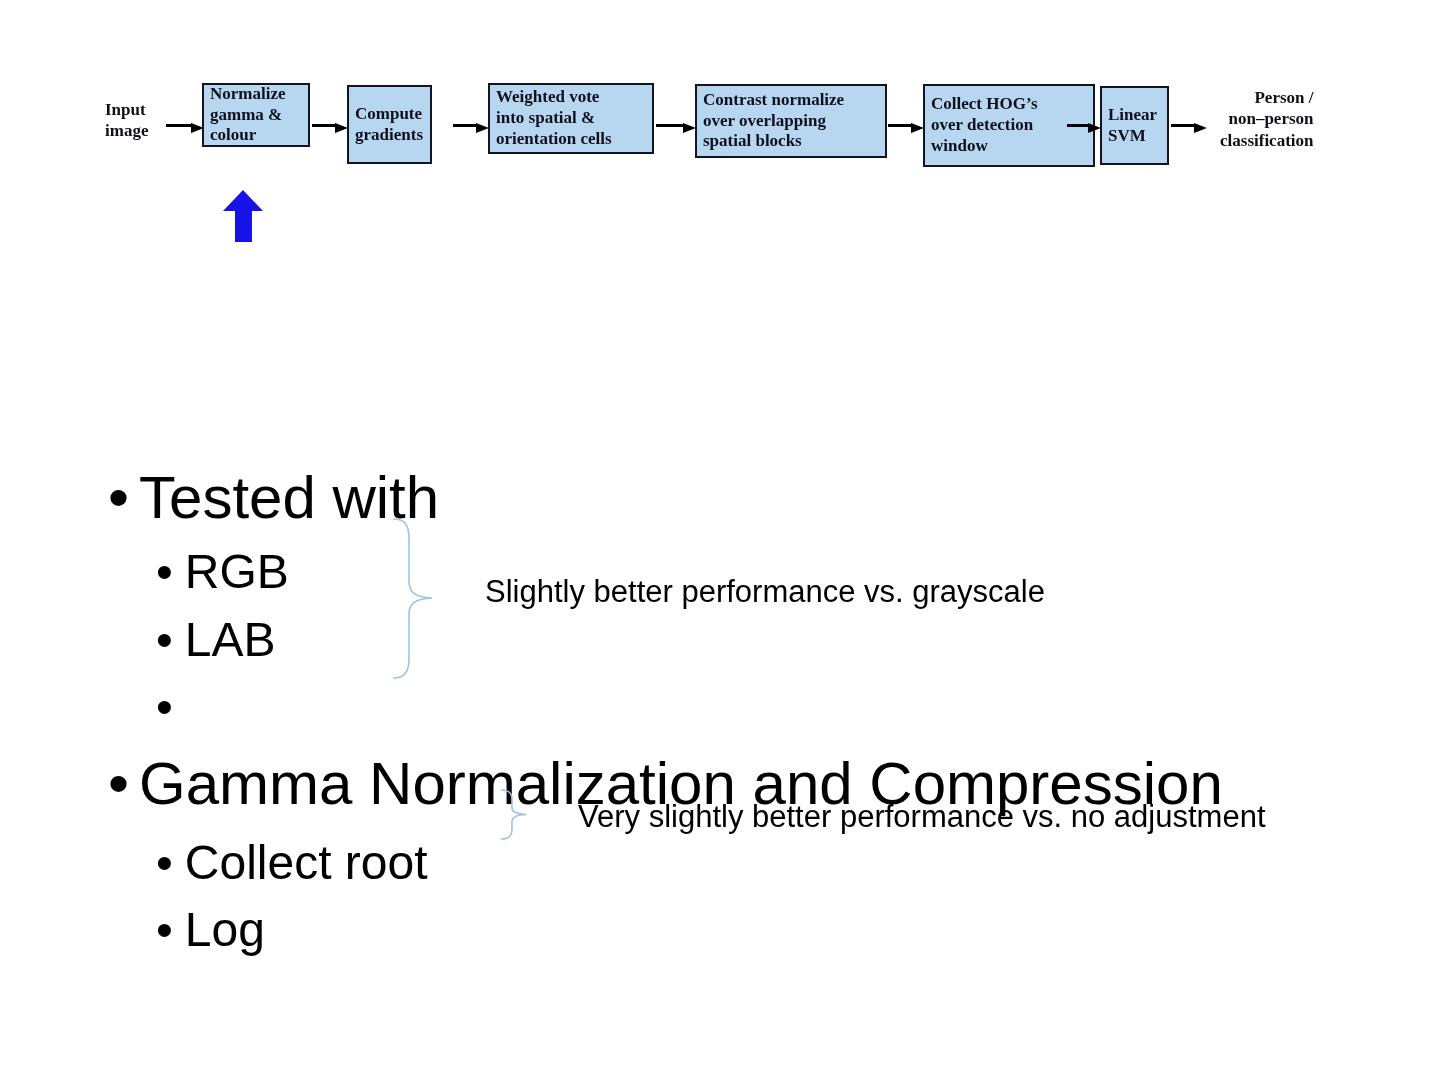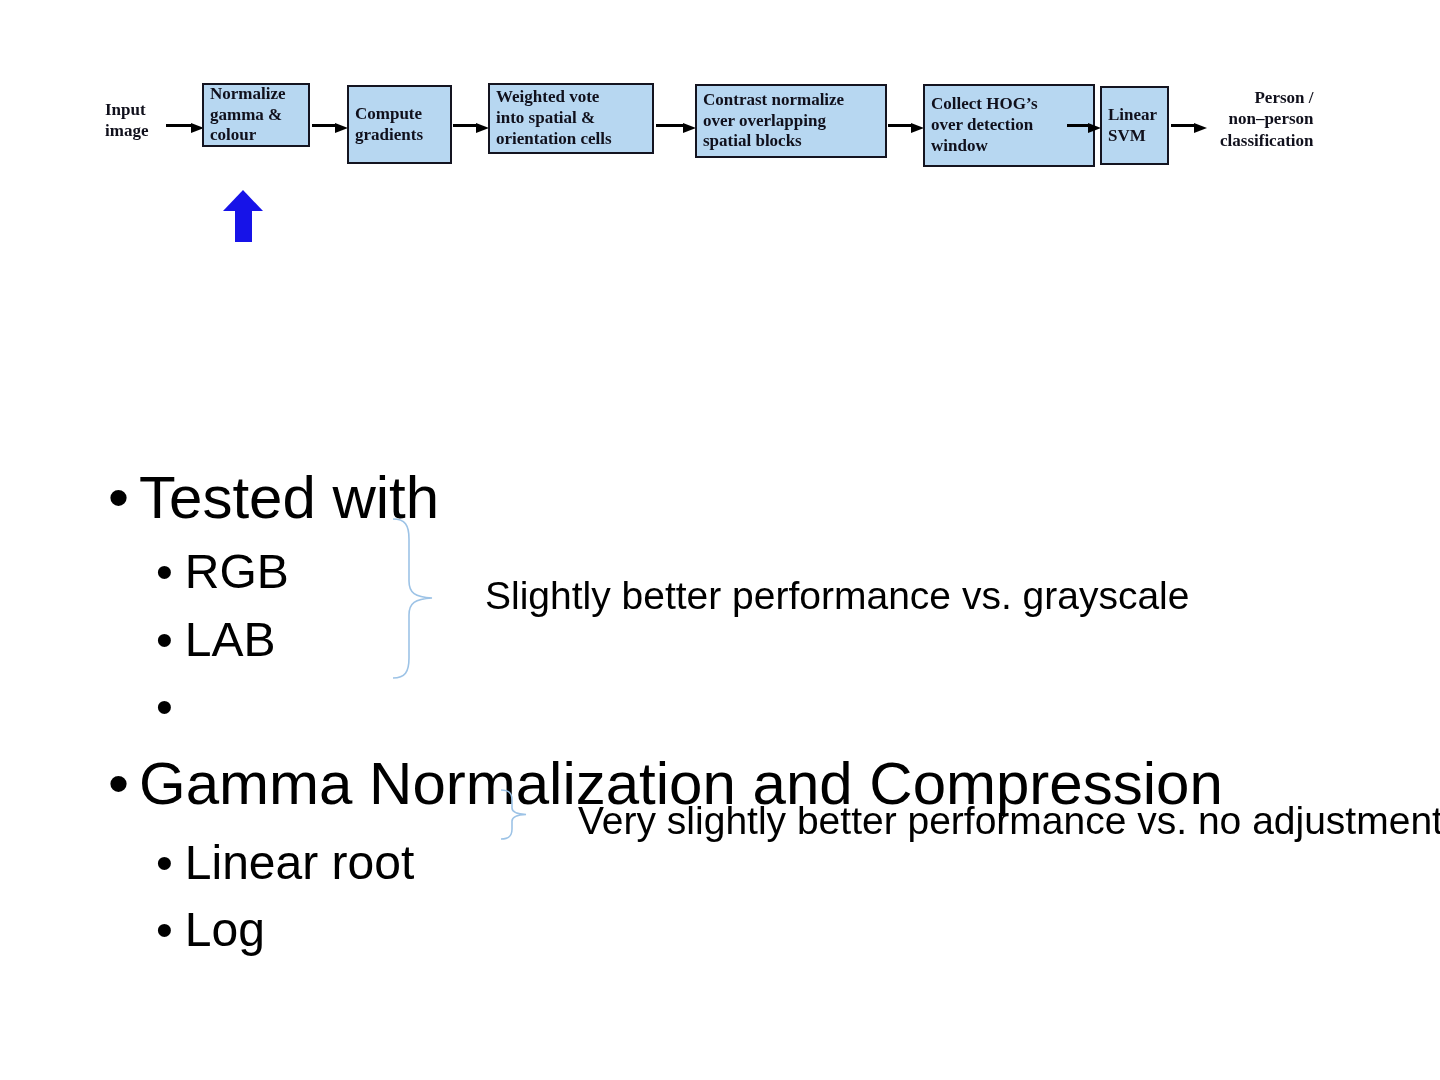--- a/index.html
+++ b/index.html
@@ -30,21 +30,21 @@
   .fc-text {
     position: absolute;
     font-family: "Liberation Serif", serif;
     font-weight: bold;
     font-size: 17px;
     line-height: 1.25;
     color: #10101c;
     white-space: pre-line;
   }
   .box1 { left: 202px; top: 83px;  width: 108px; height: 64px; }
-  .box2 { left: 347px; top: 85px;  width: 105px; height: 79px; }
+  .box2 { left: 347px; top: 85px;  width: 85px; height: 79px; }
   .box3 { left: 488px; top: 83px;  width: 166px; height: 71px; }
   .box4 { left: 695px; top: 84px;  width: 192px; height: 74px; }
   .box5 { left: 923px; top: 84px;  width: 172px; height: 83px; }
   .box6 { left: 1100px; top: 86px; width: 69px;  height: 79px; }
   .fc-input  { left: 105px; top: 99px; }
   .fc-output { left: 1220px; top: 87px; text-align: right; }
 
   .flow-arrow {
     position: absolute;
     height: 0;
@@ -85,21 +85,21 @@
   .l2 .dot { margin-right: 12px; }
   .li1 { left: 108px; top: 466px; }
   .li2 { left: 156px; top: 547px; }
   .li3 { left: 156px; top: 615px; }
   .li4 { left: 156px; top: 682px; }
   .li5 { left: 108px; top: 752px; }
   .li6 { left: 156px; top: 838px; }
   .li7 { left: 156px; top: 905px; }
 
   
-  .ann { position: absolute; font-size: 39px; color: #000; white-space: nowrap; }
+  .ann { position: absolute; font-size: 31px; color: #000; white-space: nowrap; }
   .ann1 { left: 485px; top: 574px; }
   .ann2 { left: 578px; top: 799px; }
   .brace { position: absolute; }
   .brace path { fill: none; stroke: #9dc3e6; stroke-width: 1.6; }
   .brace1 { left: 390px; top: 517px; }
   .brace2 { left: 498px; top: 789px; }
 </style>
 </head>
 <body>
 
@@ -162,21 +162,21 @@
   </div>
   <div class="li l2 li4">
     <span class="dot">•</span>
   </div>
   <div class="li l1 li5">
     <span class="dot">•</span>
     <span>Gamma Normalization and Compression</span>
   </div>
   <div class="li l2 li6">
     <span class="dot">•</span>
-    <span>Linear root</span>
+    <span>Collect root</span>
   </div>
   <div class="li l2 li7">
     <span class="dot">•</span>
     <span>Log</span>
   </div>
 
   <svg class="brace brace1" width="46" height="163" viewBox="0 0 46 163">
     <path d="M3,2 C15,2 19,8 19,22 L19,64 C19,76 25,80 42,81 C25,82 19,86 19,98 L19,141 C19,155 15,161 3,161"></path>
   </svg>
   <div class="ann ann1">Slightly better performance vs. grayscale</div>

